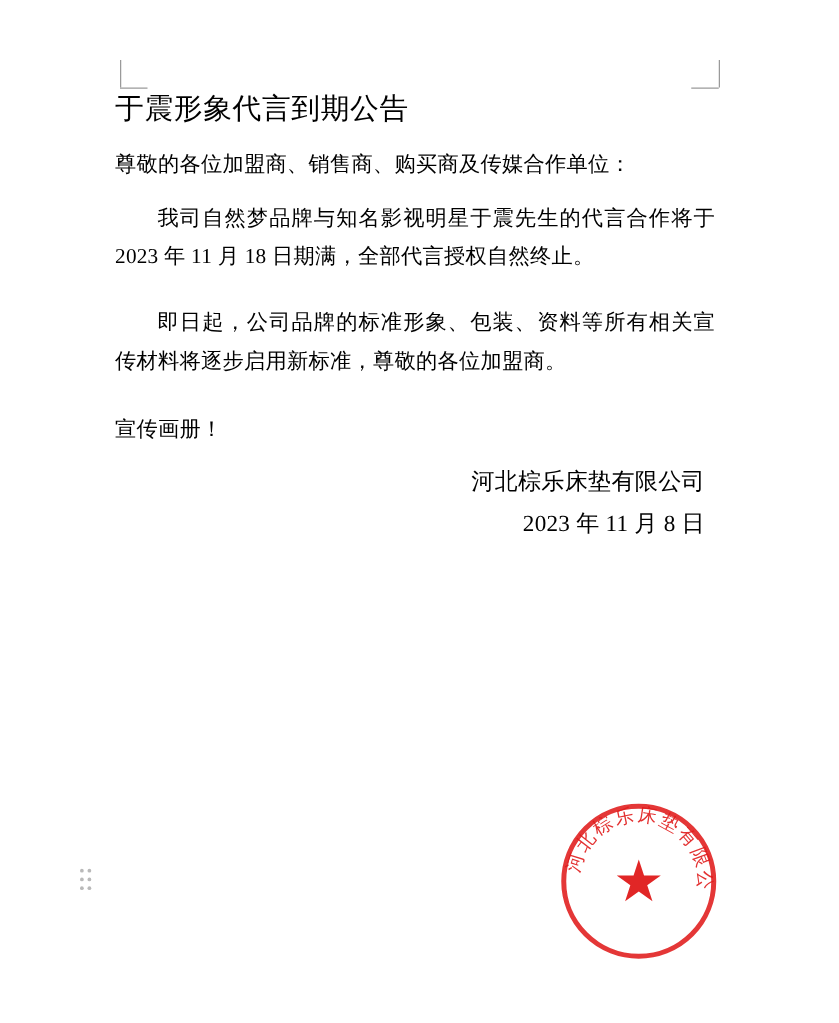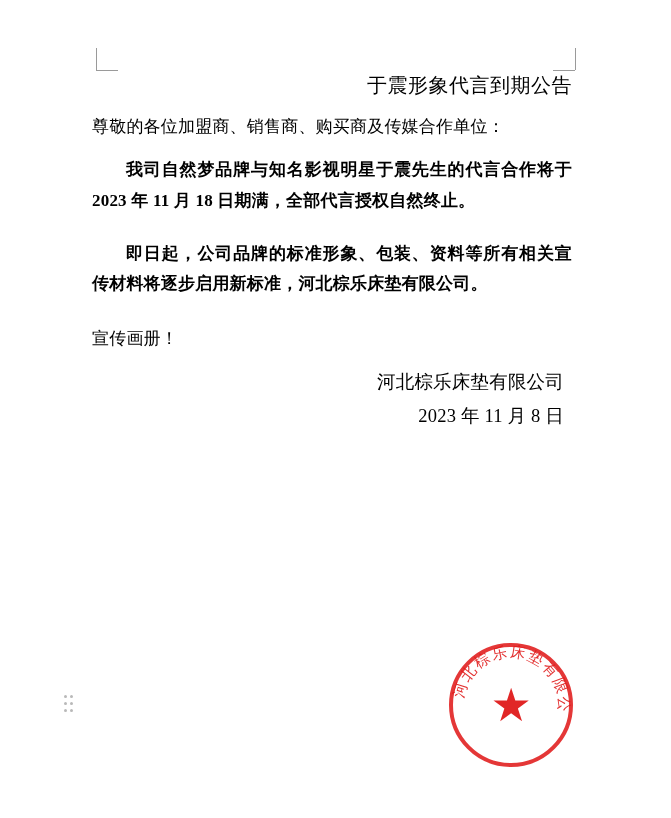--- a/index.html
+++ b/index.html
@@ -69,39 +69,38 @@
   }
 
   .content {
     position: absolute;
     left: 92px;
     top: 70px;
     width: 480px;
   }
 
   .doc-title {
-    text-align: right;
-    font-size: 20px;
+    text-align: left;
+    font-size: 23px;
     line-height: 1.5;
     letter-spacing: 0.5px;
     margin: 0 0 12px 0;
     font-weight: normal;
   }
 
   p.para {
     margin: 0 0 3px 0;
     font-size: 17px;
     line-height: 1.78;
     text-align: justify;
     text-justify: inter-ideograph;
     letter-spacing: 0.2px;
   }
   p.indent {
     text-indent: 2em;
-    font-weight: bold;
   }
   p.salutation {
     text-indent: 0;
   }
   .spacer-sm { height: 10px; }
   .spacer-md { height: 22px; }
 
   
   .signature {
     margin-top: 10px;
@@ -161,21 +160,21 @@
 
     <div class="spacer-sm"></div>
 
     <p class="para indent">我司自然梦品牌与知名影视明星于震先生的代言合作将于 2023 年 11 月 18 日期满，全部代言授权自然终止。</p>
 
     <div class="spacer-sm"></div>
 
 
     <div class="spacer-sm"></div>
 
-    <p class="para indent">即日起，公司品牌的标准形象、包装、资料等所有相关宣传材料将逐步启用新标准，河北棕乐床垫有限公司。</p>
+    <p class="para indent">即日起，公司品牌的标准形象、包装、资料等所有相关宣传材料将逐步启用新标准，尊敬的各位加盟商。</p>
 
     <div class="spacer-md"></div>
 
     <p class="para salutation">宣传画册！</p>
 
     <div class="signature">
       <div class="line">河北棕乐床垫有限公司</div>
       <div class="line">2023 年 11 月 8 日</div>
     </div>
 

